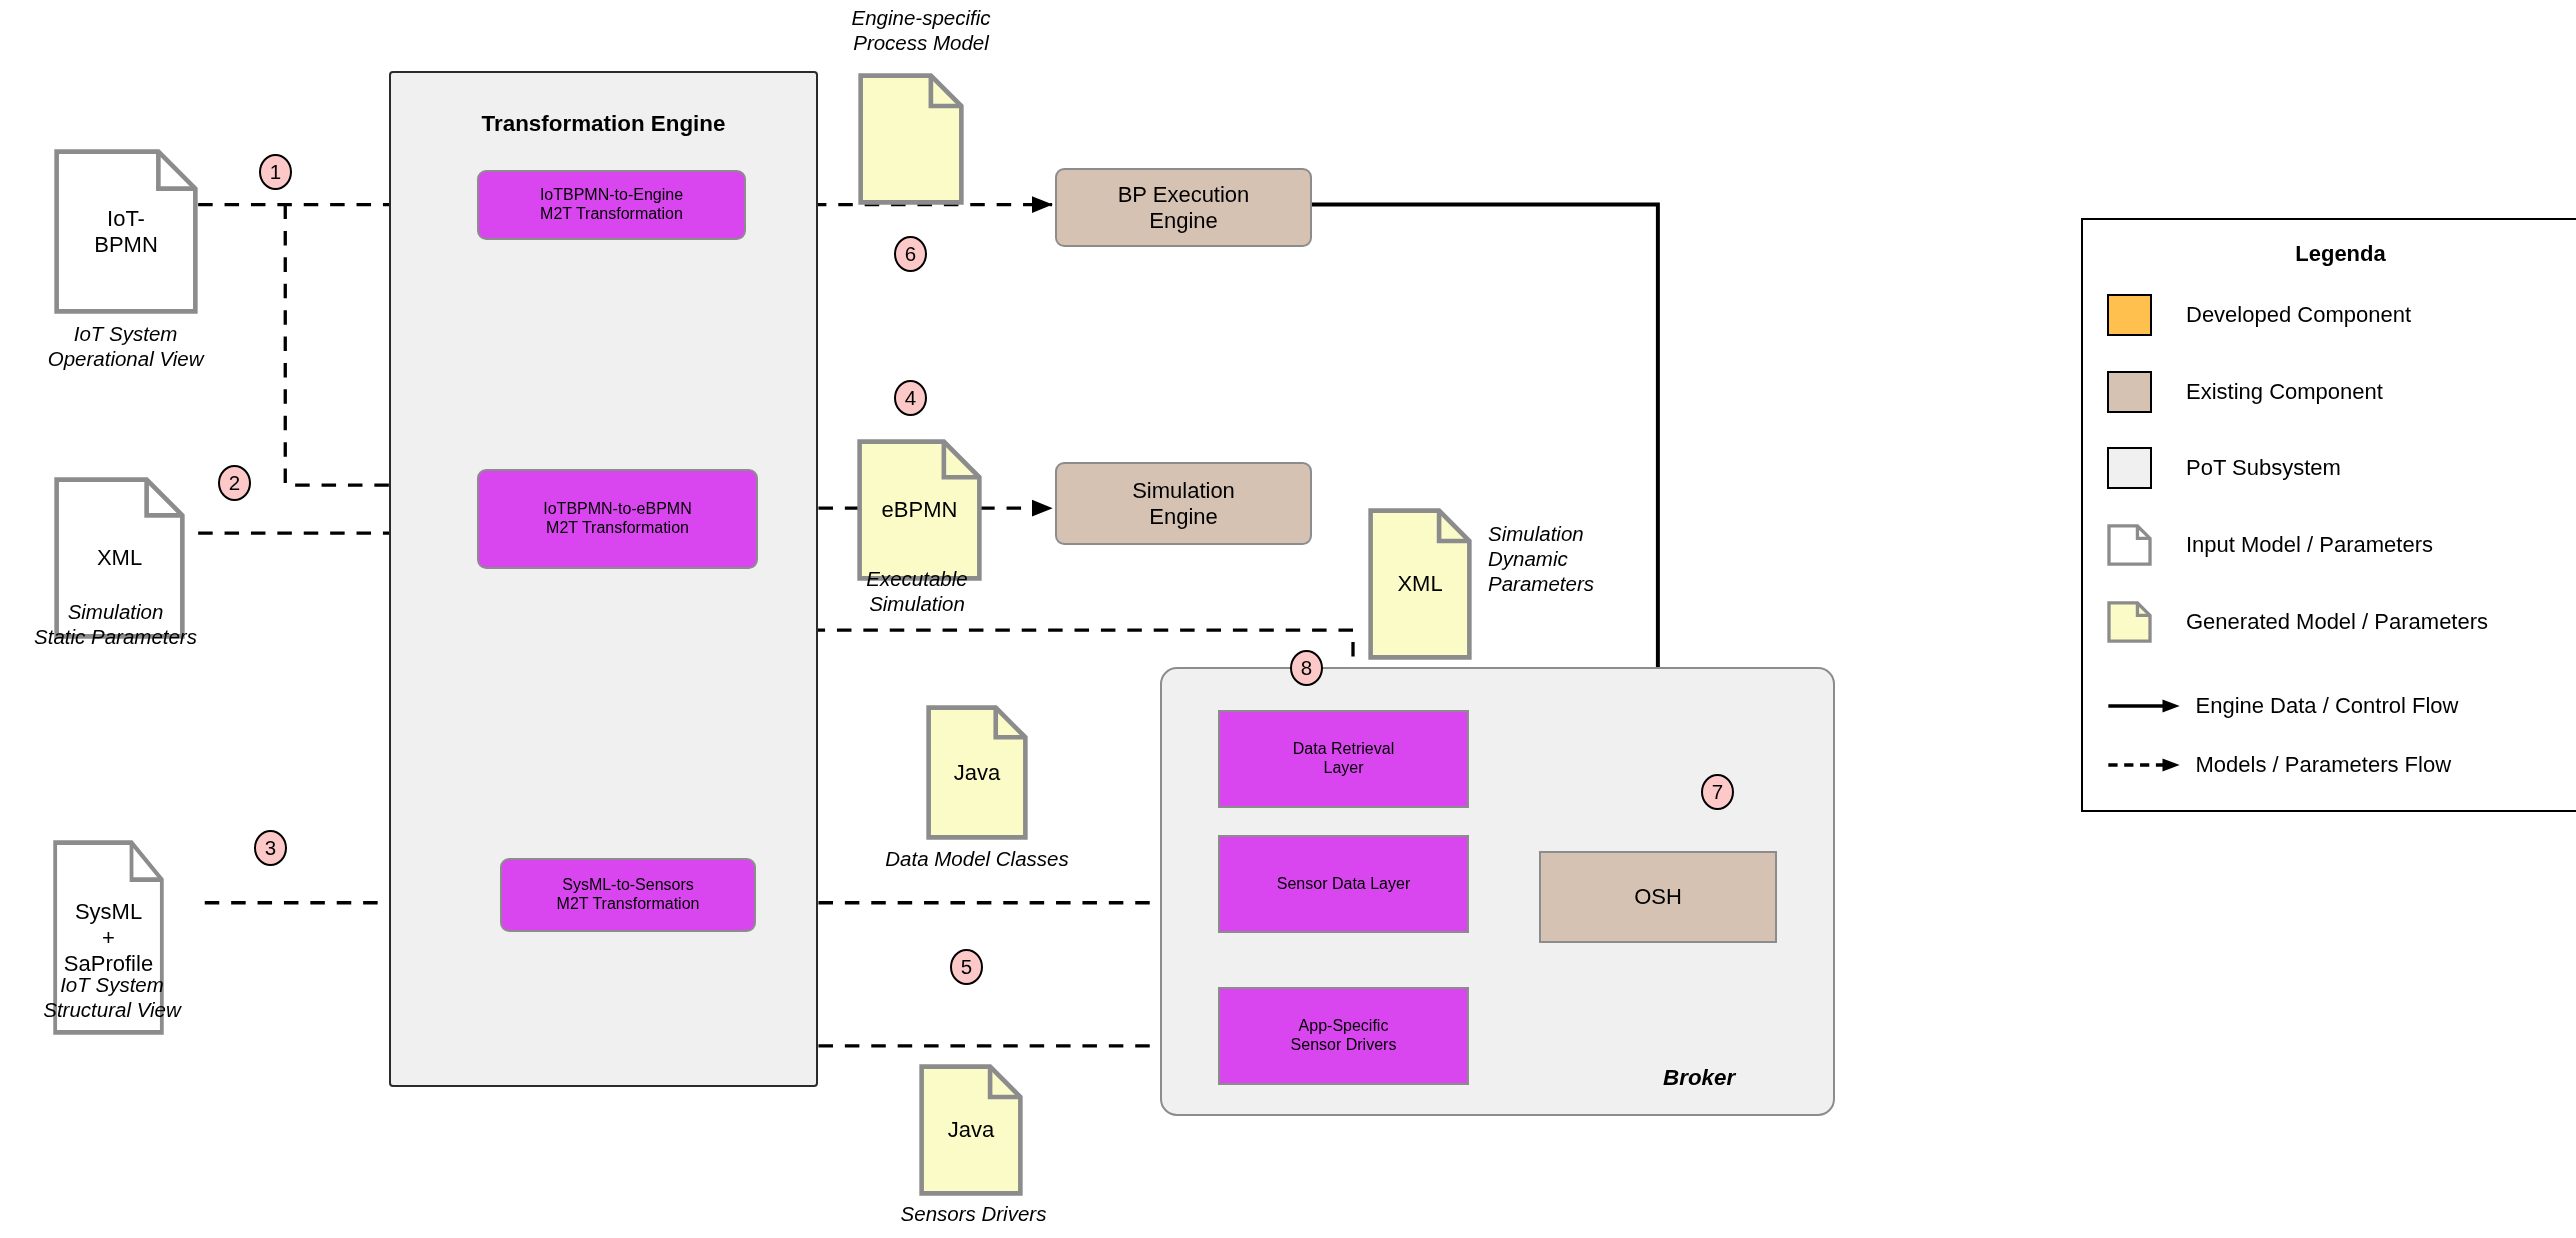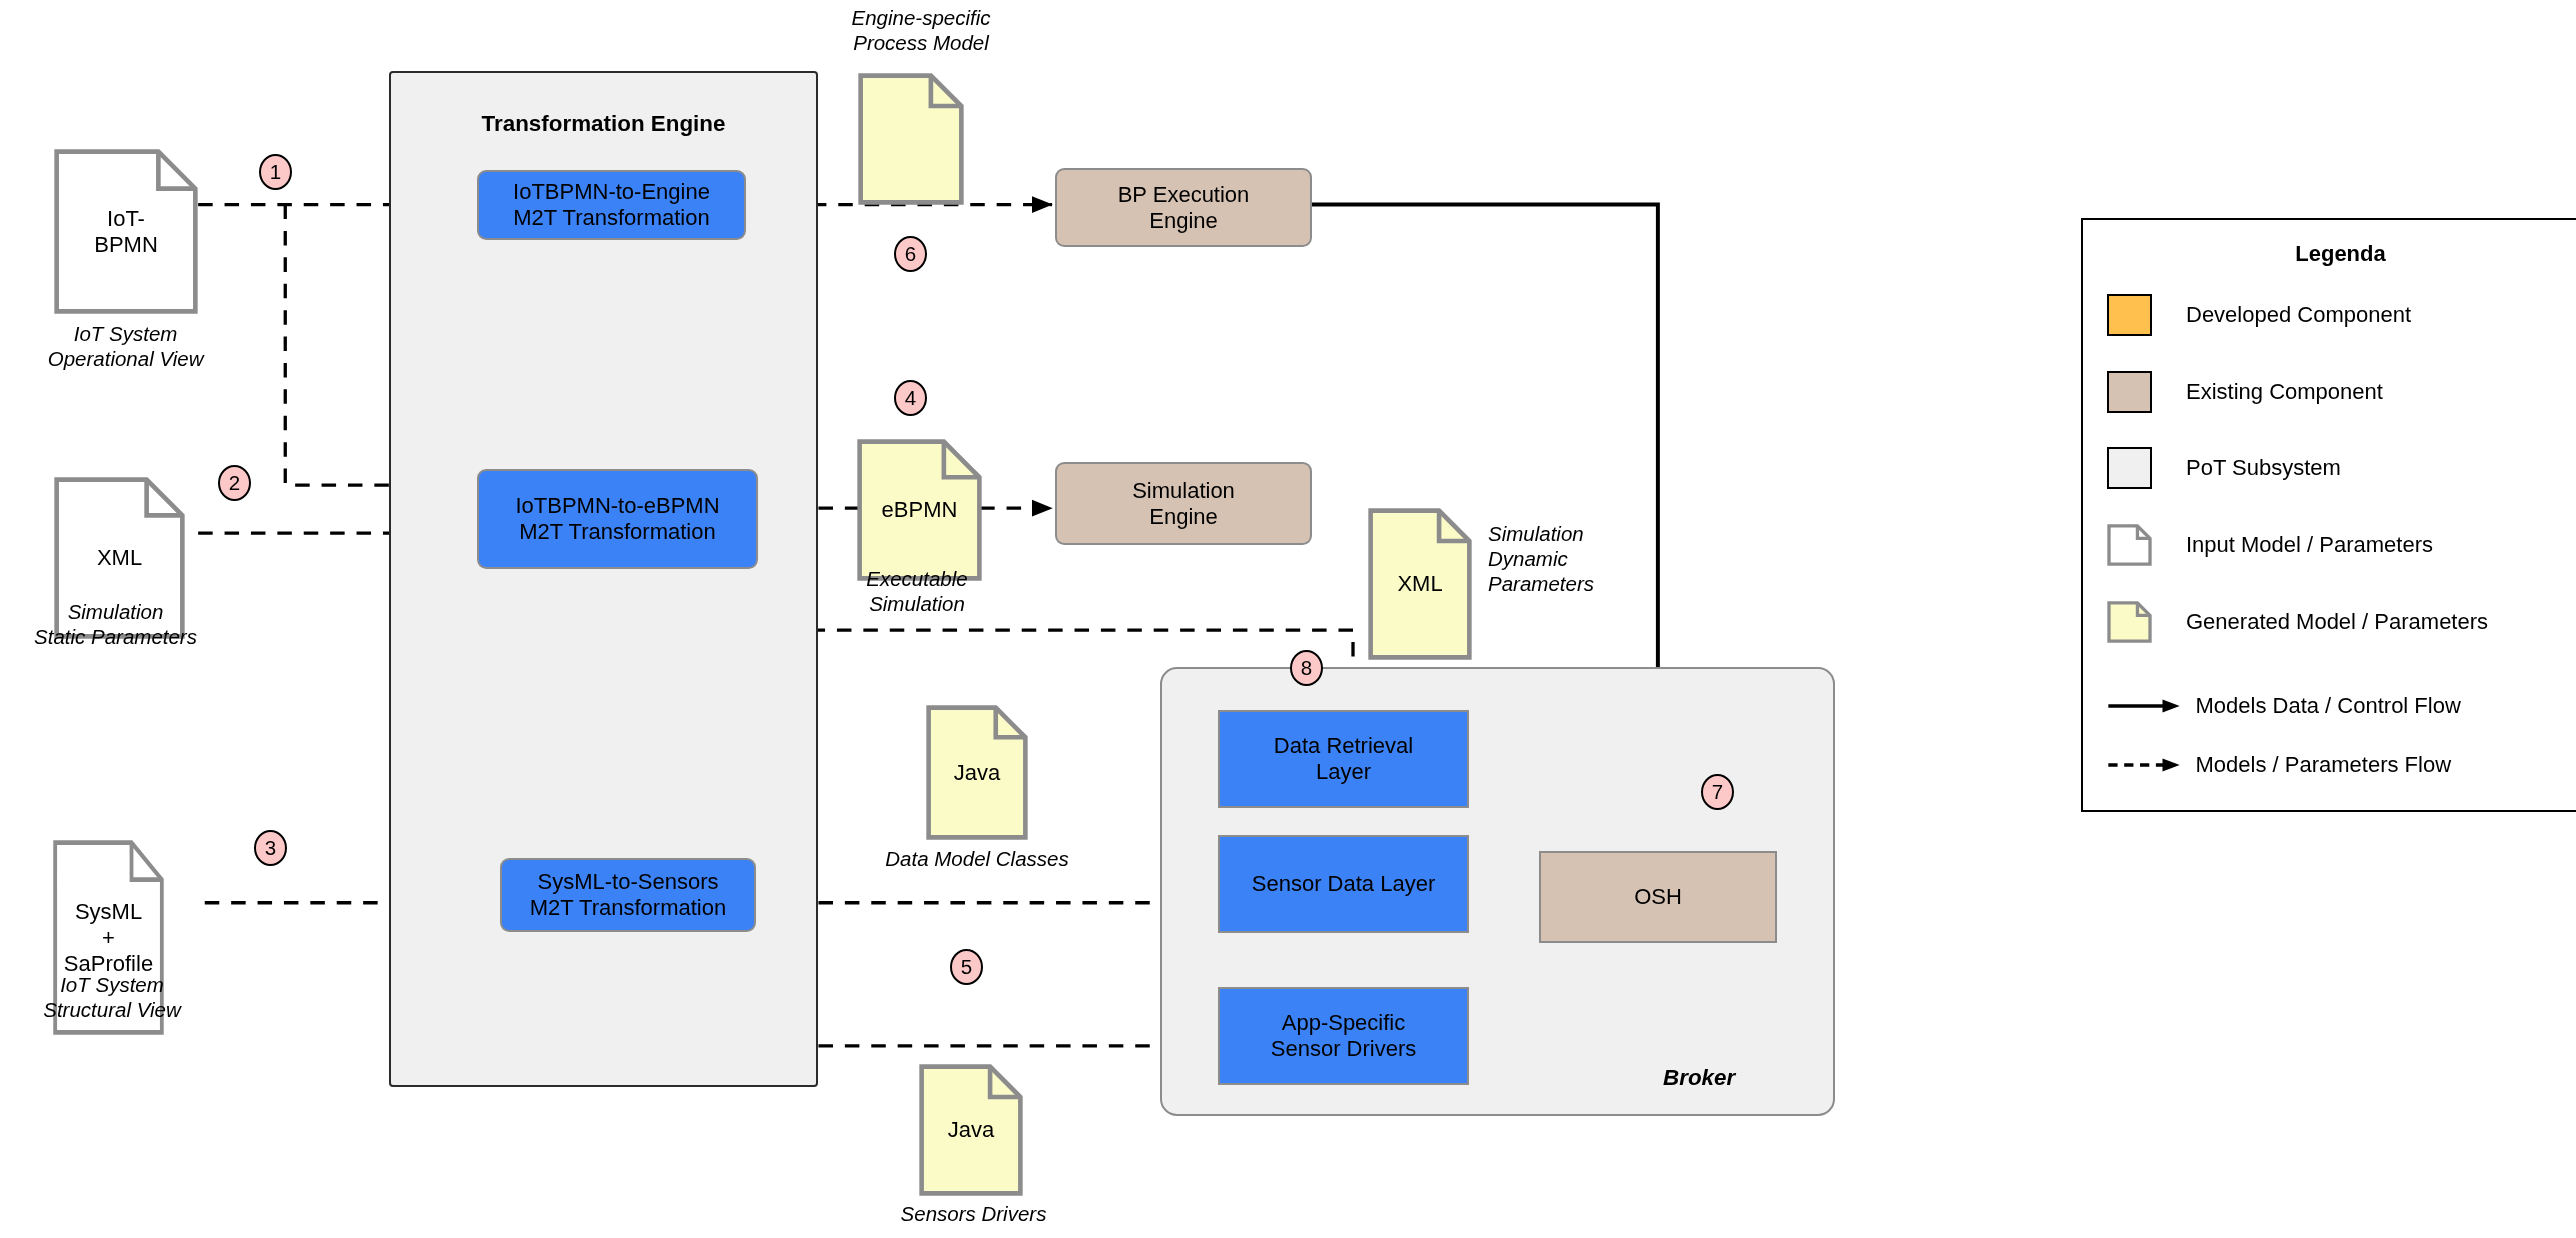--- a/index.html
+++ b/index.html
@@ -49,23 +49,23 @@
   .subsystem-title {
     position: absolute;
     font-weight: bold;
     font-size: 22.4px;
     color: #000;
     white-space: nowrap;
   }
 
   
   .comp-developed {
-    background: #3b82f6;
+    background: #d946ef;
     border: 2px solid #8c8c8c;
-    font-size: 22px;
+    font-size: 16px;
     color: #000;
   }
   .comp-developed.rounded {
     border-radius: 9.2px;
   }
 
   
   .comp-existing {
     background: #d6c2b3;
     border: 2px solid #8c8c8c;
@@ -413,21 +413,21 @@
       <div class="legend-text">Generated Model / Parameters</div>
     </div>
 
     <div class="legend-row" style="top:462px;">
       <div class="legend-line">
         <svg viewBox="0 0 112 30" xmlns="http://www.w3.org/2000/svg">
           <line x1="2" y1="15" x2="86" y2="15" stroke="#000" stroke-width="5"></line>
           <path d="M84,5 L110,15 L84,25 z" fill="#000"></path>
         </svg>
       </div>
-      <div class="legend-text" style="margin-left:14.5px;">Models Data / Control Flow</div>
+      <div class="legend-text" style="margin-left:14.5px;">Engine Data / Control Flow</div>
     </div>
 
     <div class="legend-row" style="top:521px;">
       <div class="legend-line">
         <svg viewBox="0 0 112 30" xmlns="http://www.w3.org/2000/svg">
           <line x1="2" y1="15" x2="86" y2="15" stroke="#000" stroke-width="5" stroke-dasharray="14,10"></line>
           <path d="M84,5 L110,15 L84,25 z" fill="#000"></path>
         </svg>
       </div>
       <div class="legend-text" style="margin-left:14.5px;">Models / Parameters Flow</div>

